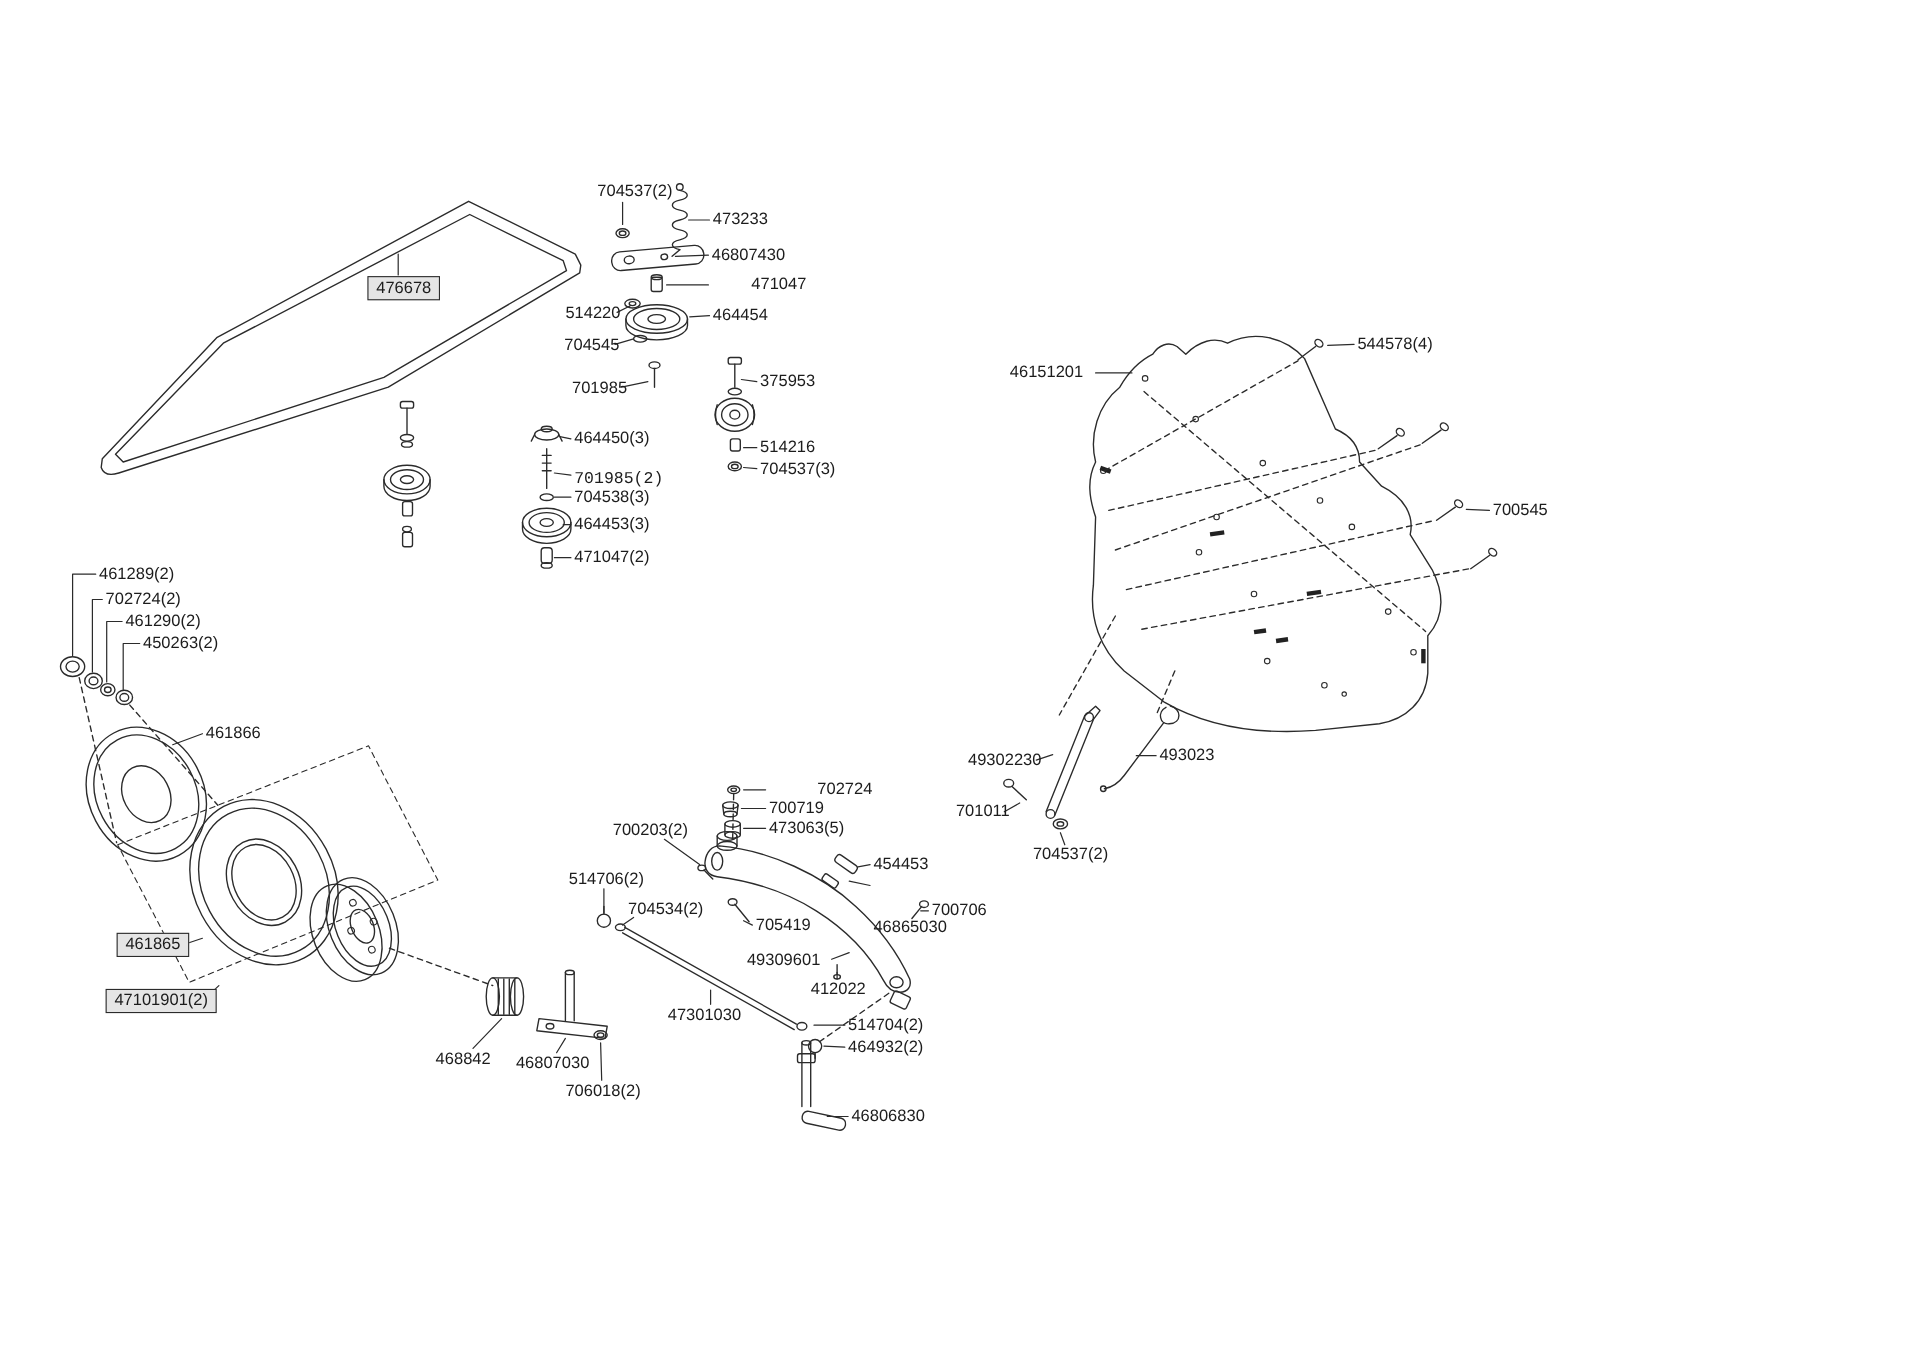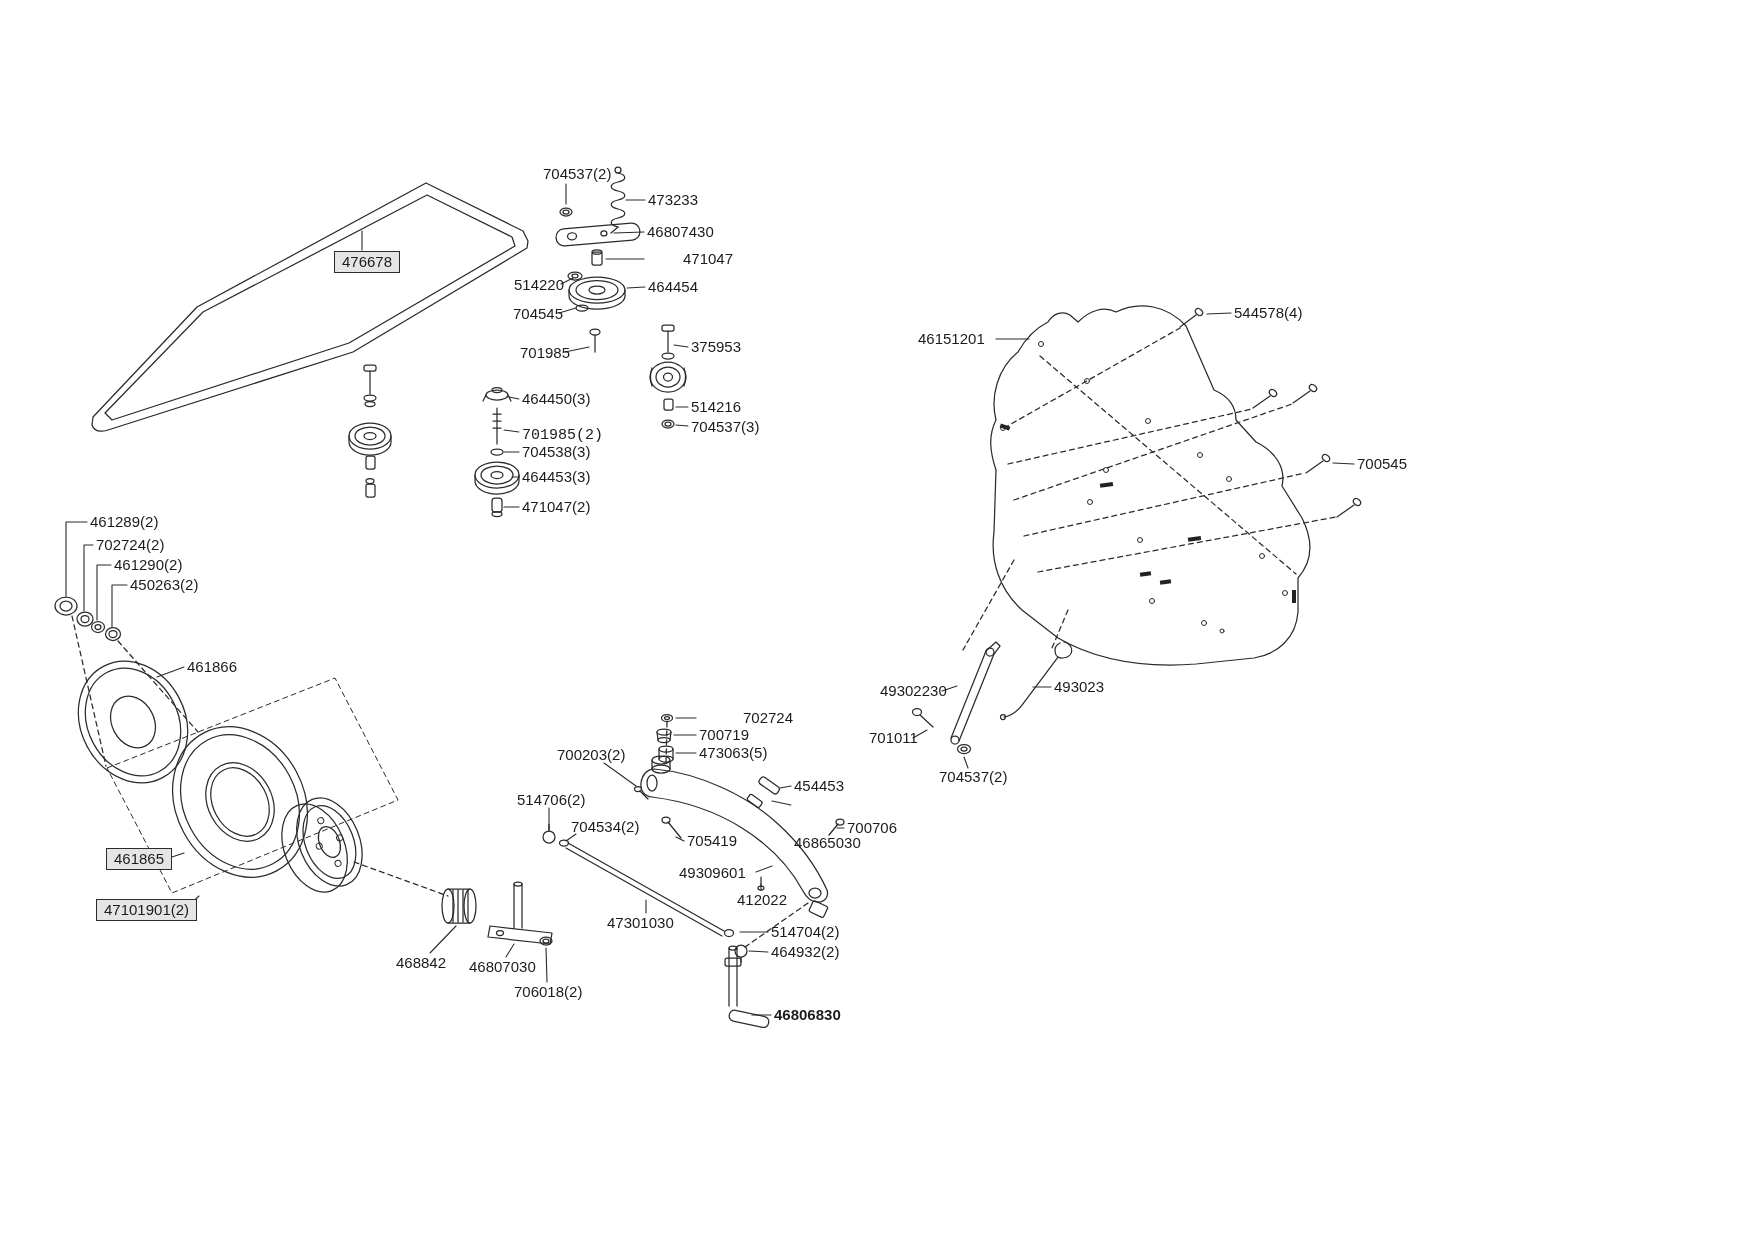--- a/index.html
+++ b/index.html
@@ -376,21 +376,21 @@
       <div class="lbl" style="left: 571px; top: 819px;">704534(2)</div>
       <div class="lbl" style="left: 687px; top: 833px;">705419</div>
       <div class="lbl" style="left: 794px; top: 778px;">454453</div>
       <div class="lbl" style="left: 794px; top: 835px;">46865030</div>
       <div class="lbl" style="left: 847px; top: 820px;">700706</div>
       <div class="lbl" style="left: 679px; top: 865px;">49309601</div>
       <div class="lbl" style="left: 737px; top: 892px;">412022</div>
       <div class="lbl" style="left: 607px; top: 915px;">47301030</div>
       <div class="lbl" style="left: 771px; top: 924px;">514704(2)</div>
       <div class="lbl" style="left: 771px; top: 944px;">464932(2)</div>
-      <div class="lbl" style="left: 774px; top: 1007px; font-weight: bold;">46806830</div>
+      <div class="lbl" style="left: 774px; top: 1007px;">46806830</div>
       <div class="lbl" style="left: 918px; top: 331px;">46151201</div>
       <div class="lbl" style="left: 1234px; top: 305px; text-align: right;">544578(4)</div>
       <div class="lbl" style="left: 1357px; top: 456px;">700545</div>
       <div class="lbl" style="left: 880px; top: 683px;">49302230</div>
       <div class="lbl" style="left: 1054px; top: 679px;">493023</div>
       <div class="lbl" style="left: 869px; top: 730px;">701011</div>
       <div class="lbl" style="left: 939px; top: 769px;">704537(2)</div>
     </div>
 
 </div>

